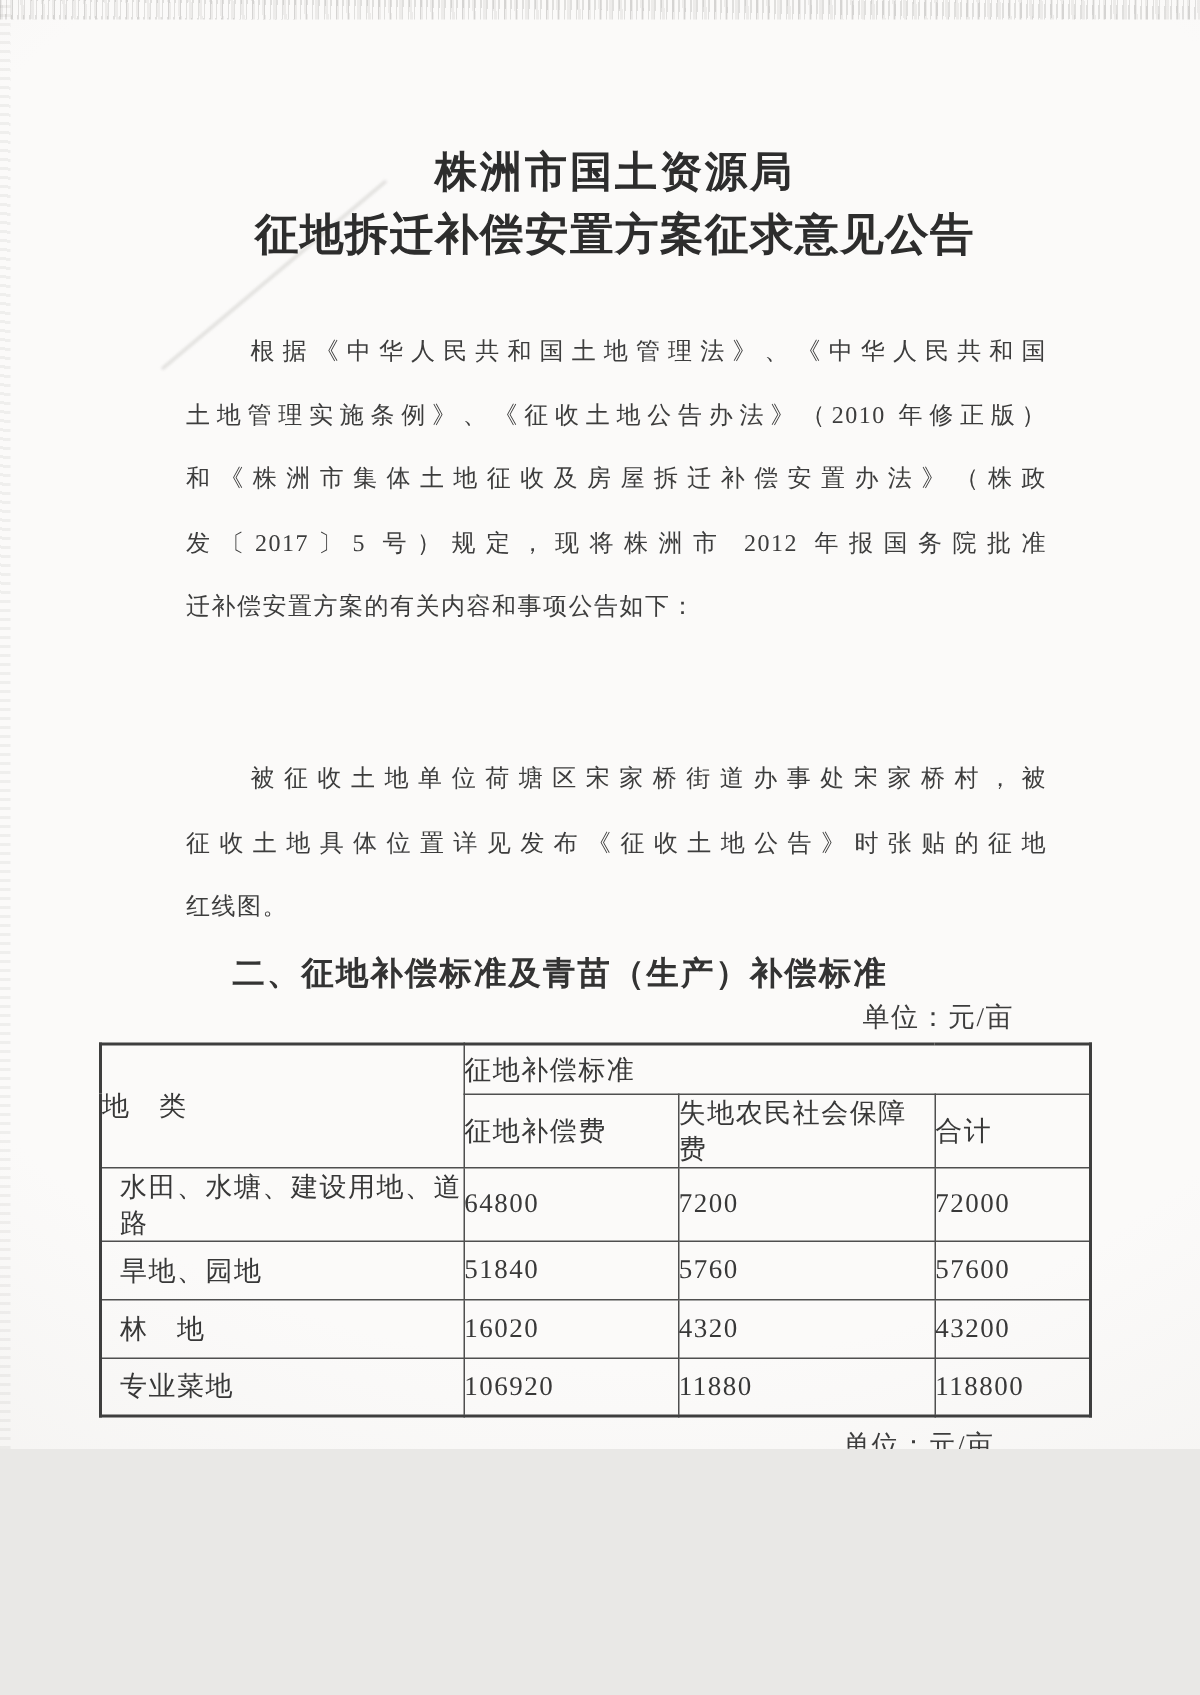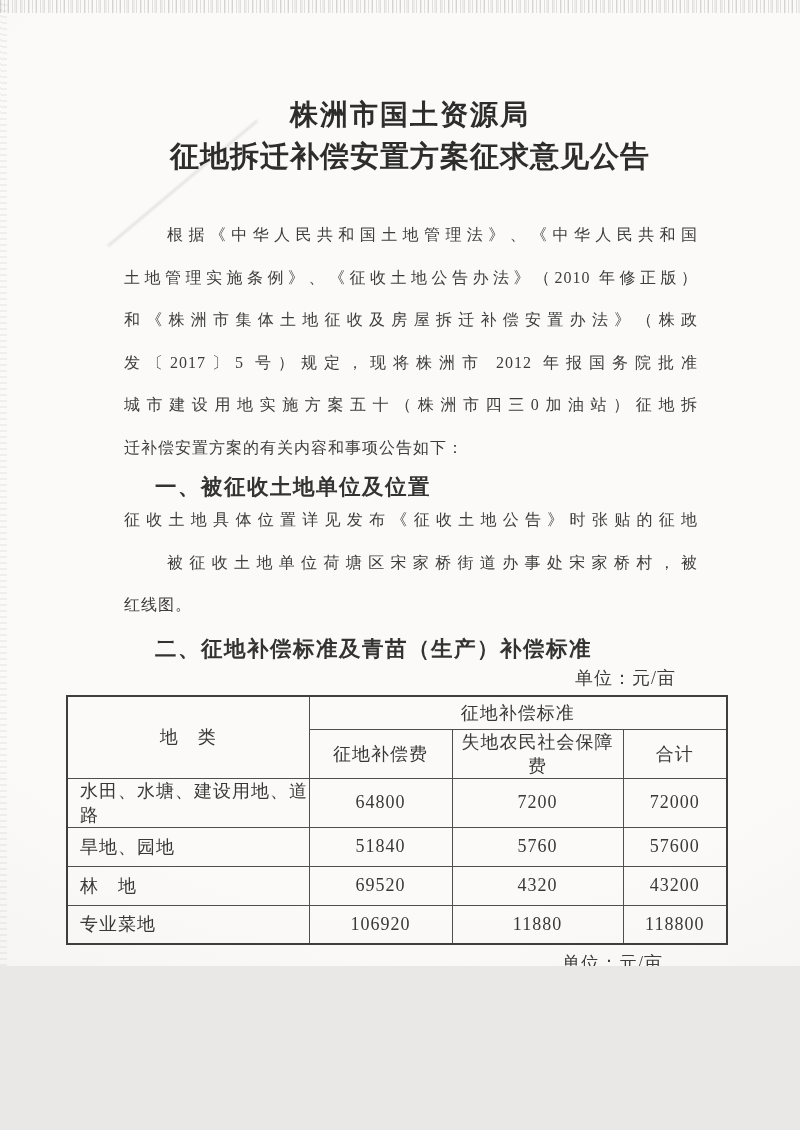--- a/index.html
+++ b/index.html
@@ -39,21 +39,21 @@
   #heading1{top:472px;}
   #heading2{top:634px;text-align:center;}
 
   .unit{position:absolute;font-size:18px;letter-spacing:1px;color:#3d3d3d;}
   #unit1{top:666px;right:124px;}
   #unit2{top:951px;right:137px;}
 
   table{position:absolute;border-collapse:collapse;table-layout:fixed;border:2px solid #3e3e3e;}
   #table1{top:695px;left:66px;width:660px;}
   #table2{top:987px;left:96px;width:604px;}
-  td{border:1px solid #4f4f4f;font-size:18px;color:#383838;letter-spacing:1px;padding:0;text-align:center;vertical-align:middle;}
+  td{border:1px solid #4f4f4f;font-size:18px;color:#383838;letter-spacing:1px;padding:0;vertical-align:middle;}
   #table1 tr.hr{height:33px;}
   #table1 tr.dr{height:39px;}
   #table1 td.lc{text-align:left;padding-left:12px;margin-left:44px;}
   #table2 tr{height:39px;}
   .twoline{font-size:11px;line-height:19px;letter-spacing:.5px;}
 </style>
 </head>
 <body>
 
 <div class="page">
@@ -63,29 +63,27 @@
   <div class="crease"></div>
 
   <div class="title" id="title1">株洲市国土资源局</div>
   <div class="title" id="title2">征地拆迁补偿安置方案征求意见公告</div>
 
   <div class="bodyblock" id="para1">
     <div class="line indent">根据《中华人民共和国土地管理法》、《中华人民共和国</div>
     <div class="line">土地管理实施条例》、《征收土地公告办法》（2010 年修正版）</div>
     <div class="line">和《株洲市集体土地征收及房屋拆迁补偿安置办法》（株政</div>
     <div class="line">发〔2017〕5 号）规定，现将株洲市 2012 年报国务院批准</div>
-    <div class="line">城市建设用地实施方案五十（株洲市四三0加油站）征地拆</div>
     <div class="line last">迁补偿安置方案的有关内容和事项公告如下：</div>
   </div>
 
-  <div class="heading" id="heading1">一、被征收土地单位及位置</div>
 
   <div class="bodyblock" id="para2">
+    <div class="line indent">被征收土地单位荷塘区宋家桥街道办事处宋家桥村，被</div>
     <div class="line">征收土地具体位置详见发布《征收土地公告》时张贴的征地</div>
-    <div class="line indent">被征收土地单位荷塘区宋家桥街道办事处宋家桥村，被</div>
     <div class="line last">红线图。</div>
   </div>
 
   <div class="heading" id="heading2">二、征地补偿标准及青苗（生产）补偿标准</div>
 
   <div class="unit" id="unit1">单位：元/亩</div>
 
   <table id="table1">
     <colgroup>
       <col style="width:242px">
@@ -110,21 +108,21 @@
         <td>72000</td>
       </tr>
       <tr class="dr">
         <td class="lc">旱地、园地</td>
         <td>51840</td>
         <td>5760</td>
         <td>57600</td>
       </tr>
       <tr class="dr">
         <td class="lc">林　地</td>
-        <td>69520</td>
+        <td>16020</td>
         <td>4320</td>
         <td>43200</td>
       </tr>
       <tr class="dr">
         <td class="lc">专业菜地</td>
         <td>106920</td>
         <td>11880</td>
         <td>118800</td>
       </tr>
     </tbody>

